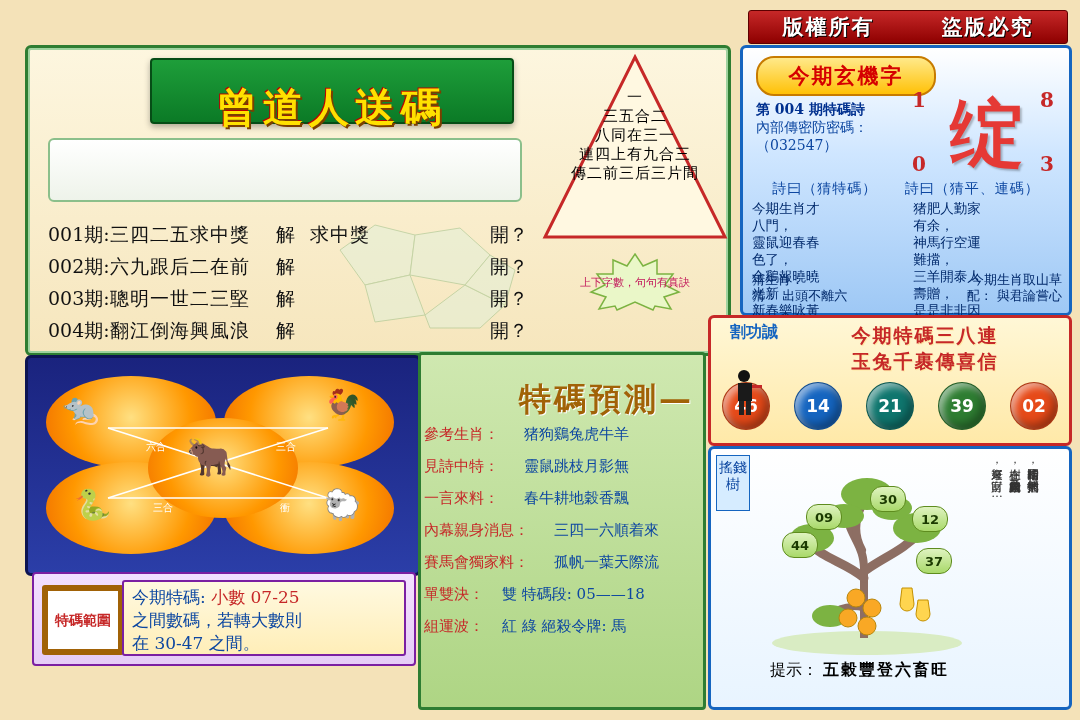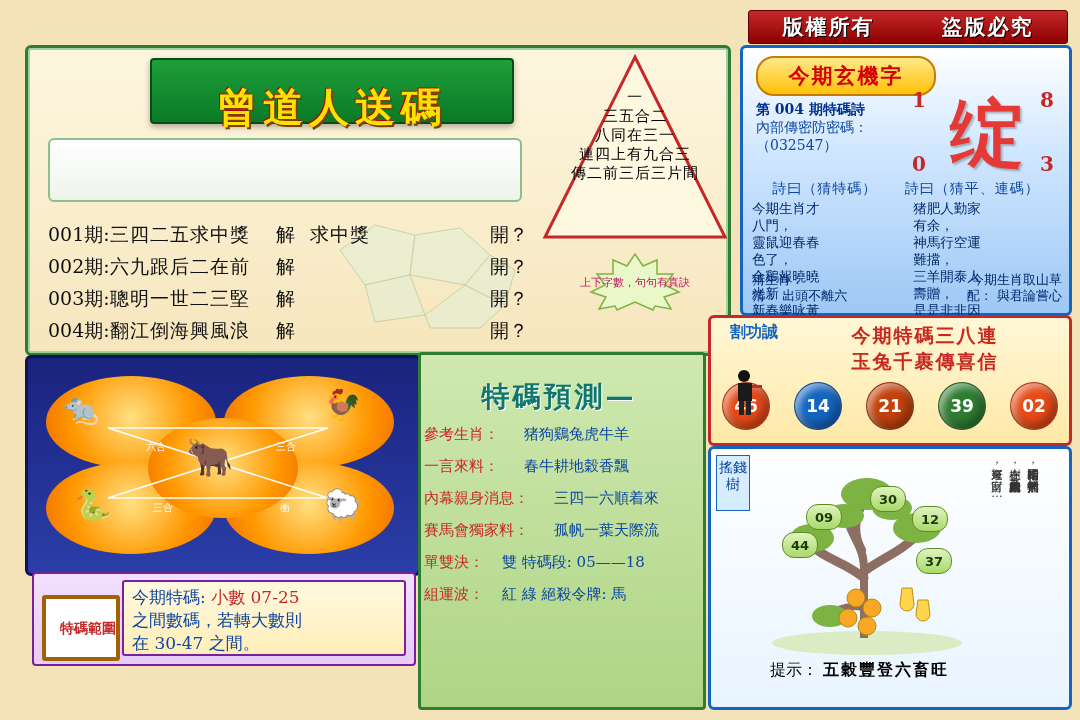--- a/index.html
+++ b/index.html
@@ -225,43 +225,43 @@
   }
   .animal{position:absolute;font-size:30px;line-height:1;}
 
   
   .green-panel{
     position:absolute;left:418px;top:352px;width:282px;height:352px;
     background:linear-gradient(#cfe8b0,#aed584);
     border:3px solid #2e7d32;border-radius:4px;
   }
   .gp-title{
-    position:absolute;left:424px;top:378px;width:270px;text-align:center;
-    font-family:"DejaVu Serif","Liberation Serif",serif;
-    font-size:28px;font-weight:bold;color:#0f766e;letter-spacing:3px;
+    position:absolute;left:424px;top:378px;width:270px;text-align:right;
+    font-family:"DejaVu Serif","Liberation Serif",serif;
+    font-size:32px;font-weight:bold;color:#a16207;letter-spacing:3px;
     text-shadow:1px 1px 0 #fff;
   }
   .gp-rows{
     position:absolute;left:424px;top:425px;width:272px;
   }
   .gp-row{
     display:flex;margin-bottom:13px;
     font-family:"DejaVu Serif","Liberation Serif",serif;
     font-size:15px;
   }
   .gp-row .k{width:100px;color:#c62828;}
   .gp-row .v{flex:1;color:#0d47a1;}
 
   
   .code-range{
     position:absolute;left:42px;top:585px;width:70px;height:58px;
-    border:4px solid #a16207;border-radius:3px;background:#fff;
-    display:flex;align-items:center;justify-content:flex-end;
-    font-family:"DejaVu Serif","Liberation Serif",serif;
-    font-size:14px;color:#c62828;text-align:center;line-height:16px;font-weight:bold;margin-top:10px;
+    border:6px solid #a16207;border-radius:3px;background:#fff;
+    display:flex;align-items:center;justify-content:center;
+    font-family:"DejaVu Serif","Liberation Serif",serif;
+    font-size:14px;color:#c62828;text-align:center;line-height:16px;font-weight:bold;
   }
   .note-box{
     position:absolute;left:122px;top:580px;width:280px;height:72px;
     background:linear-gradient(#fff9e0,#ffeeb8);
     border:2px solid #7b1fa2;border-radius:3px;
   }
   .note-text{
     position:absolute;left:132px;top:586px;width:268px;
     font-family:"DejaVu Serif","Liberation Serif",serif;
     font-size:17px;color:#0d47a1;line-height:23px;
@@ -401,21 +401,21 @@
     <div>今期特碼三八連</div>
     <div>玉兔千裹傳喜信</div>
   </div>
   <div class="balls">
     <div class="ball" style="background:#e64a19">
       <span>46</span>
     </div>
     <div class="ball" style="background:#1565c0">
       <span>14</span>
     </div>
-    <div class="ball" style="background:#c2410c">
+    <div class="ball" style="background:#0f766e">
       <span>21</span>
     </div>
     <div class="ball" style="background:#2e7d32">
       <span>39</span>
     </div>
     <div class="ball" style="background:#e64a19">
       <span>02</span>
     </div>
   </div>
 
@@ -513,20 +513,24 @@
   </div>
 
   <div class="green-panel"></div>
   <div class="gp-title">特碼預測—</div>
   <div class="gp-rows">
     <div class="gp-row">
       <span class="k">參考生肖：</span>
       <span class="v">猪狗鷄兔虎牛羊</span>
     </div>
     <div class="gp-row">
+      <span class="k">見詩中特：</span>
+      <span class="v">靈鼠跳枝月影無</span>
+    </div>
+    <div class="gp-row">
       <span class="k">一言來料：</span>
       <span class="v">春牛耕地穀香飄</span>
     </div>
     <div class="gp-row">
       <span class="k" style="width:130px">內幕親身消息：</span>
       <span class="v">三四一六順着來</span>
     </div>
     <div class="gp-row">
       <span class="k" style="width:130px">賽馬會獨家料：</span>
       <span class="v">孤帆一葉天際流</span>

